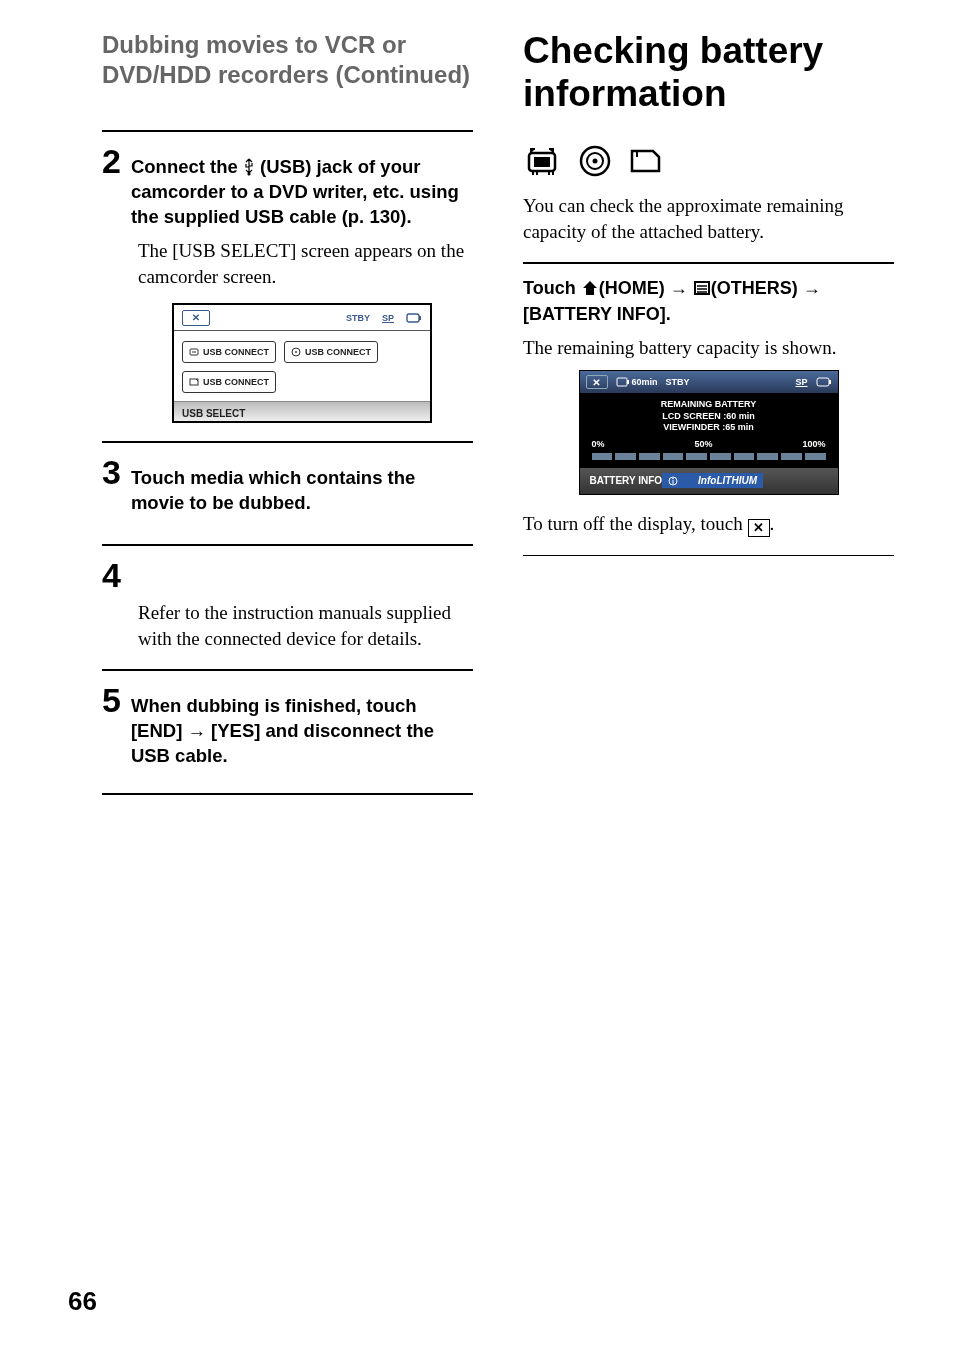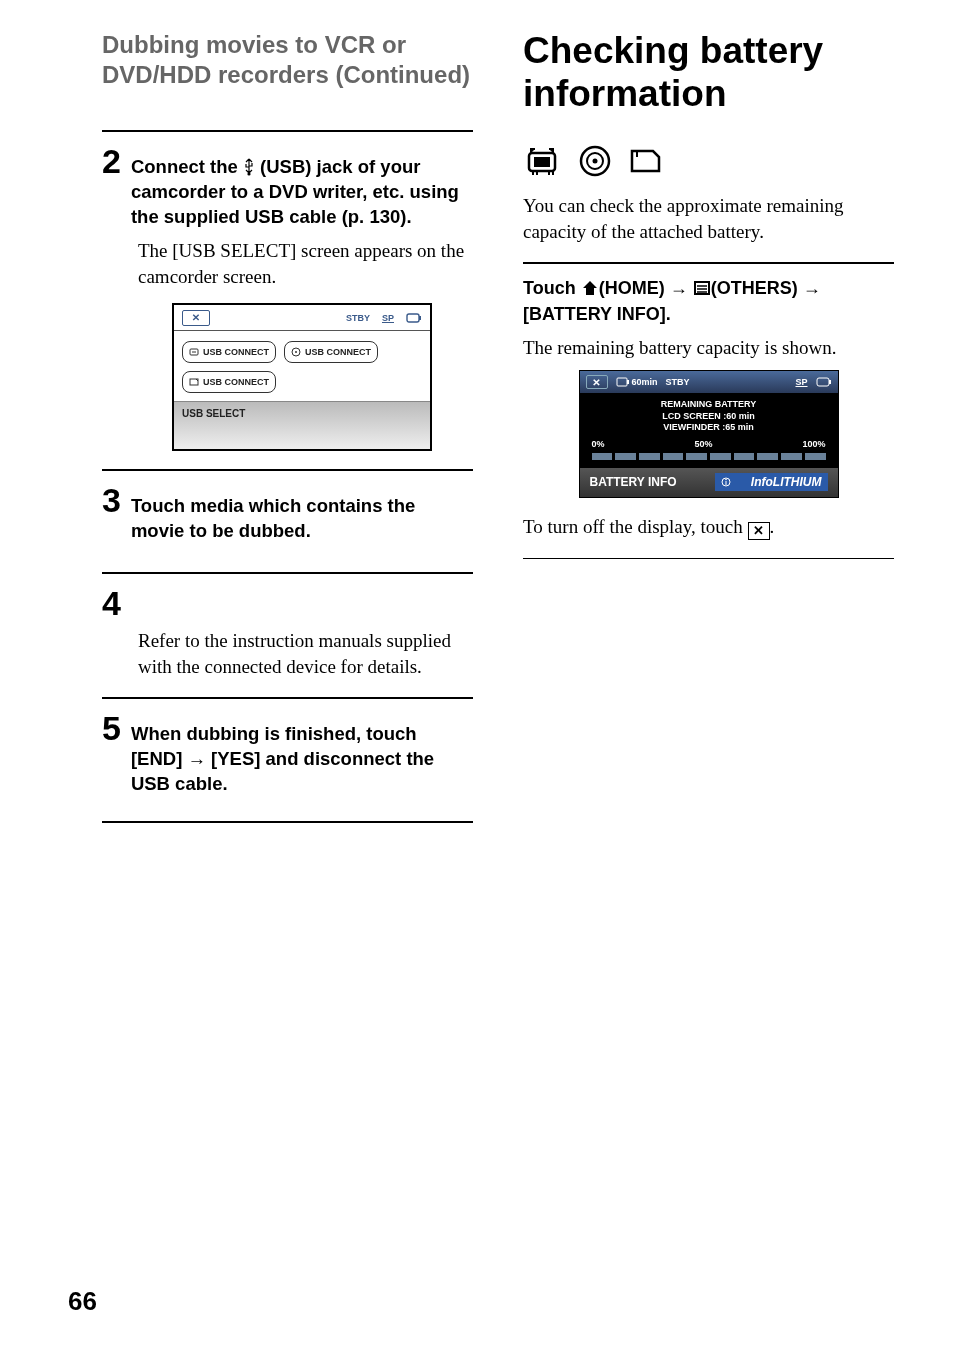--- a/index.html
+++ b/index.html
@@ -88,38 +88,38 @@
     color: #3a5a8a; font-size: 10px; font-weight: bold;
   }
   .usb-mid {
     padding: 10px 8px 8px 8px;
     display: flex;
     flex-wrap: wrap;
     gap: 8px;
   }
   .usb-btn {
     border: 1px solid #333;
-    border-radius: 8px;
+    border-radius: 3px;
     font-size: 9px;
     font-weight: bold;
     padding: 5px 6px;
     display: flex;
     align-items: center;
     gap: 4px;
     color: #222;
     background: #fff;
   }
   .usb-bot {
     padding: 6px 8px 10px 8px;
     font-size: 10px;
     font-weight: bold;
     color: #222;
     border-top: 1px solid #888;
     background: linear-gradient(#bbb,#eee);
-    height: 48px;
+    height: 20px;
   }
   .main-heading {
     font-family: Arial, Helvetica, sans-serif;
     font-weight: 900;
     font-size: 37px;
     line-height: 1.15;
     margin-bottom: 28px;
   }
   .icon-row {
     display: flex;
@@ -183,24 +183,24 @@
   .bat-bar {
     display: flex;
     gap: 3px;
     padding: 2px 12px 8px 12px;
   }
   .bat-seg {
     flex: 1; height: 7px; background: #6a829a;
   }
   .bat-foot {
     display: flex;
-    justify-content: space-between;
+    justify-content: flex-start;
     align-items: center;
     padding: 5px 10px 6px 10px;
-    font-size: 12px;
+    font-size: 10px;
     font-weight: bold;
     background: linear-gradient(#555,#333);
   }
   .info-lith {
     background: #2a5aa8;
     padding: 2px 6px;
     border-radius: 0;
     font-style: italic;
     display: flex; gap:20px; align-items:center;
   }

